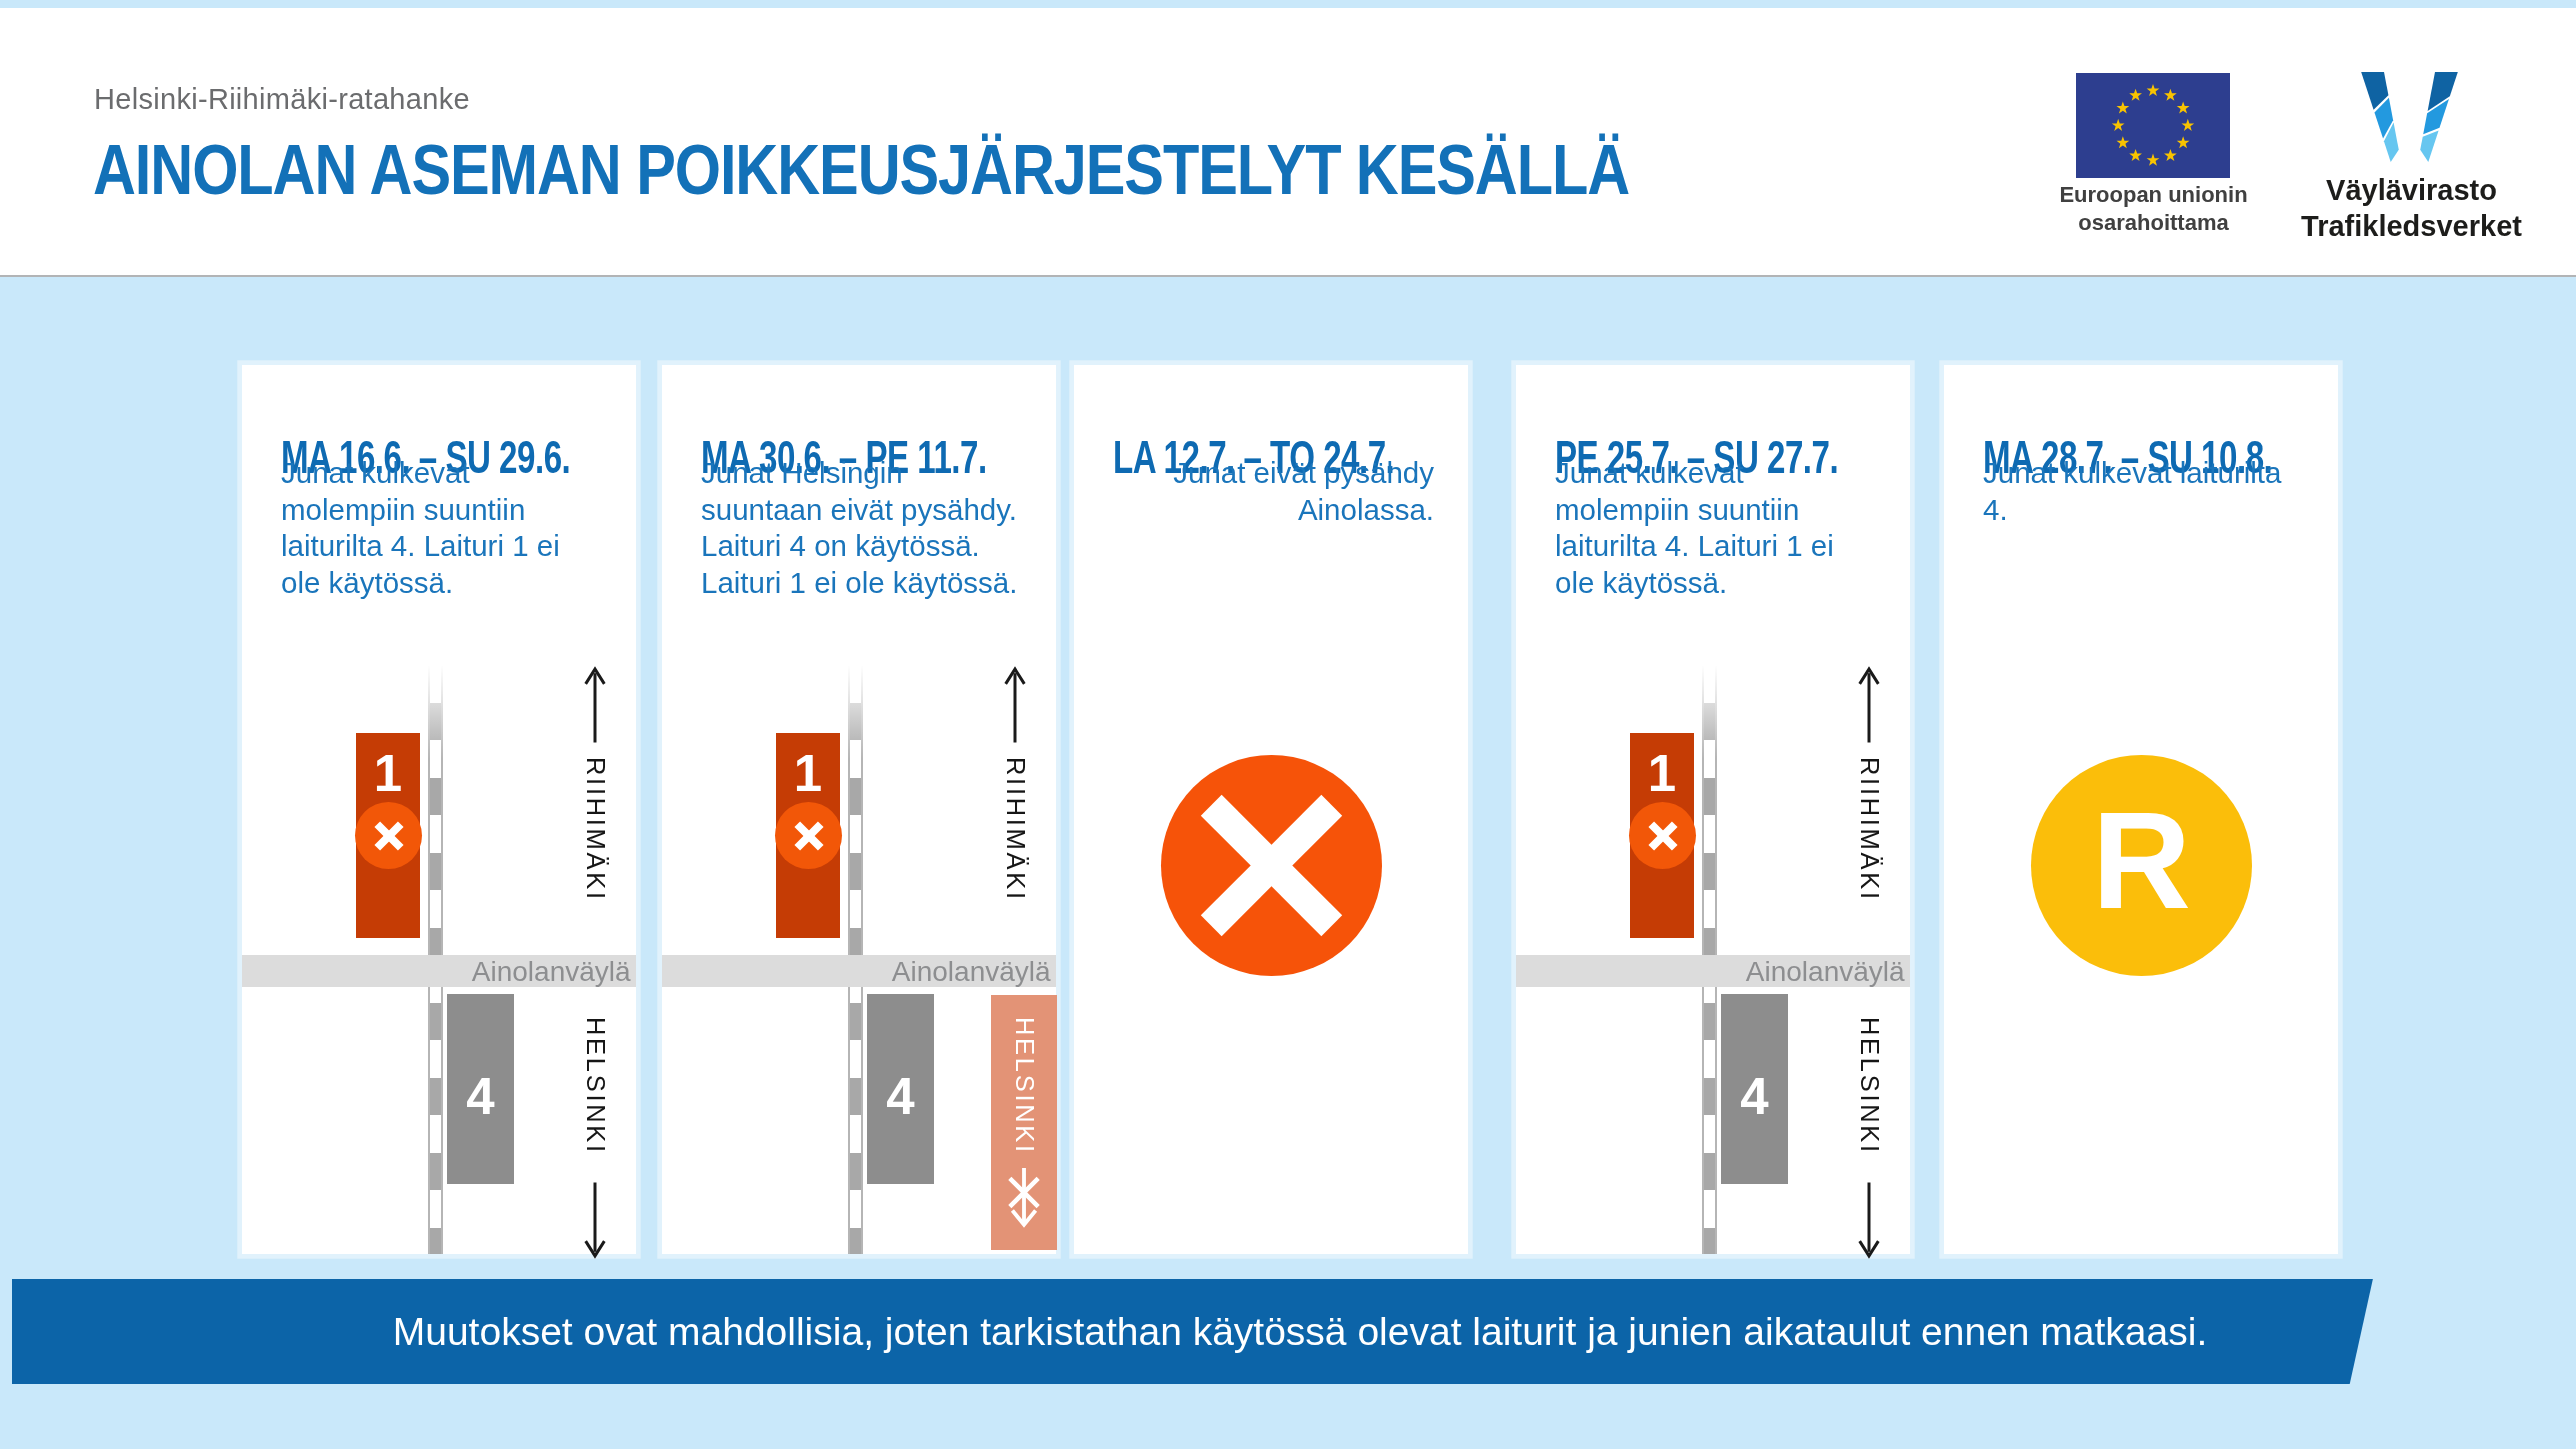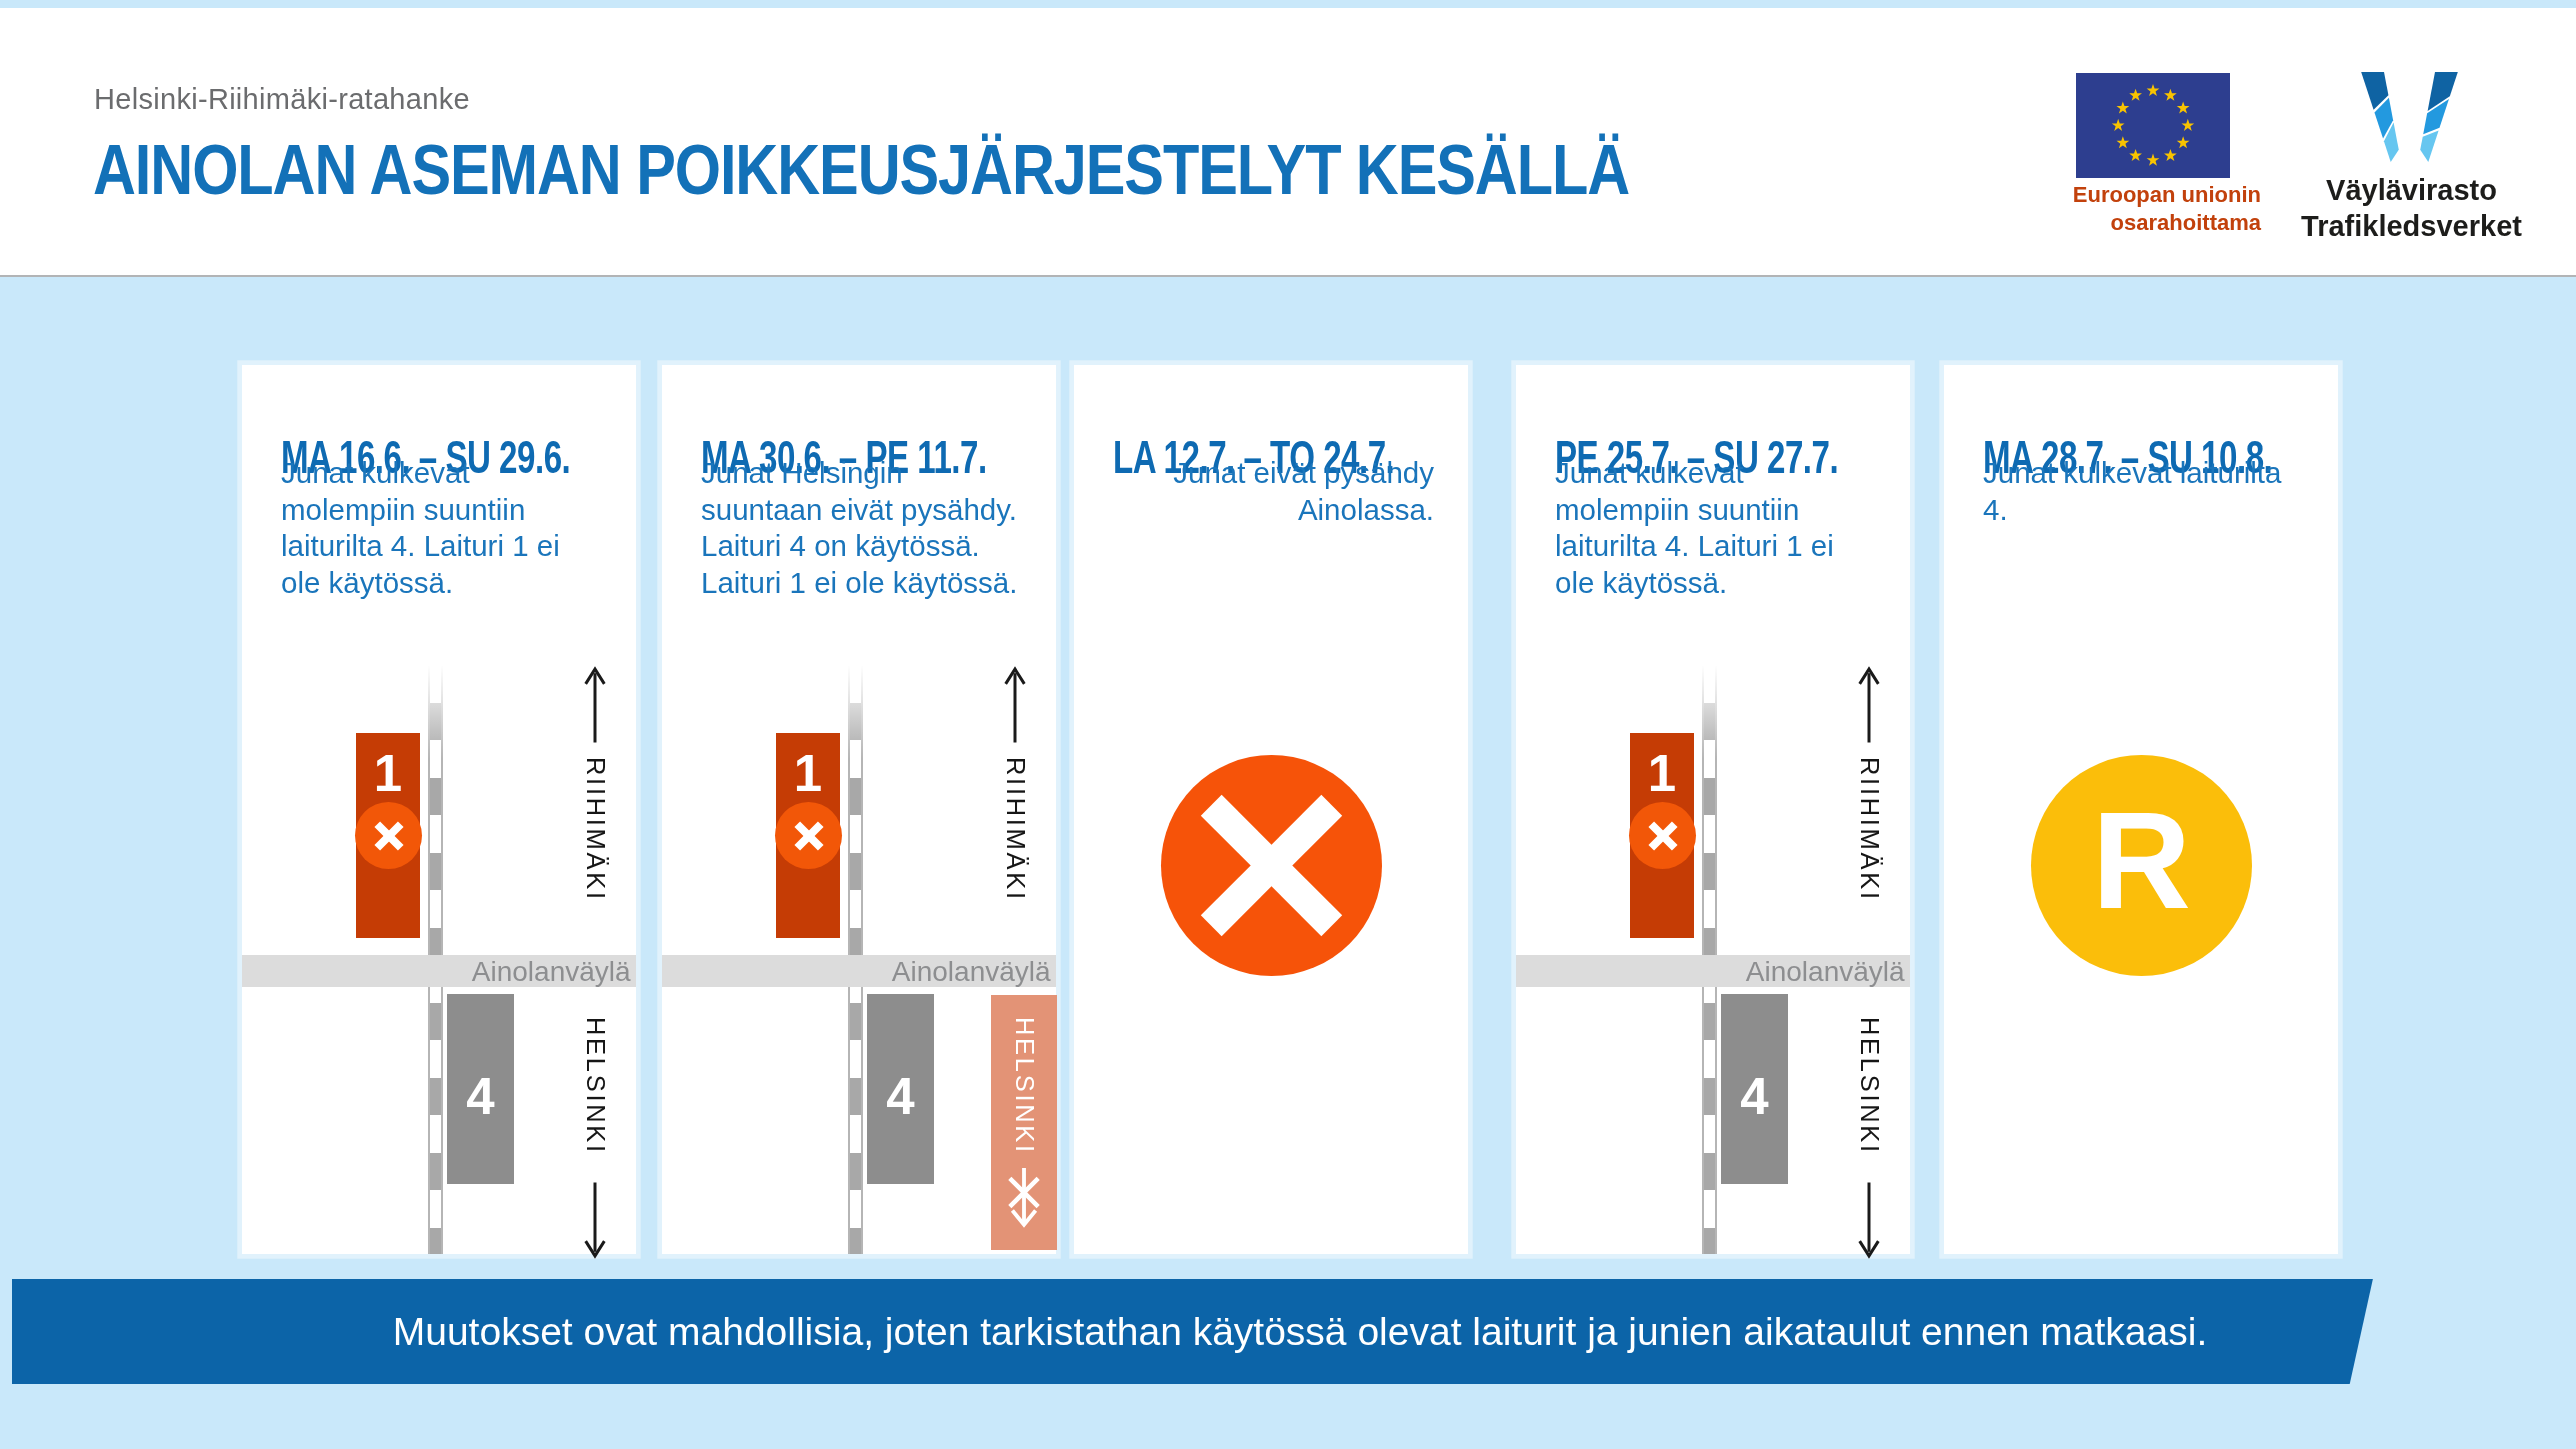--- a/index.html
+++ b/index.html
@@ -7,22 +7,22 @@
         background:#c9e8fa;font-family:"Liberation Sans","DejaVu Sans",sans-serif;margin-top:8px;}
 
   
   .header{position:absolute;top:0;left:0;width:2576px;height:267px;background:#ffffff;}
   .header-divider{position:absolute;top:267px;left:0;width:2576px;height:2px;background:#b2b4b6;}
   .kicker{position:absolute;left:94px;top:75px;font-size:29px;color:#6b6c6e;letter-spacing:0.3px;}
   .title{position:absolute;left:93px;top:122px;font-size:70px;font-weight:700;color:#1371b8;
          letter-spacing:-1.3px;white-space:nowrap;transform:scaleX(.85);transform-origin:left top;}
 
   .eu-flag{position:absolute;left:2076px;top:65px;width:154px;height:105px;background:#2d3e8f;}
-  .eu-caption{position:absolute;left:2046px;top:173px;width:215px;text-align:right;
-              font-size:22px;font-weight:700;color:#c2410c;line-height:28px;}
+  .eu-caption{position:absolute;left:2046px;top:173px;width:215px;text-align:center;
+              font-size:22px;font-weight:700;color:#404040;line-height:28px;}
   .vayla-logo{position:absolute;left:2359px;top:64px;}
   .vayla-caption{position:absolute;left:2294px;top:164px;width:235px;text-align:center;
                  font-size:29px;font-weight:700;color:#1d1d1b;line-height:36px;}
 
   
   .card{position:absolute;top:357px;width:394px;height:889px;background:#ffffff;
         box-shadow:0 0 0 4.7px rgba(255,255,255,.45);}
   .card-0{left:242px;} .card-1{left:662px;} .card-2{left:1074px;text-align:right;} .card-3{left:1516px;} .card-4{left:1944px;}
 
   .card-date{position:absolute;left:39px;top:27px;font-size:46px;font-weight:700;color:#0e6ab2;

